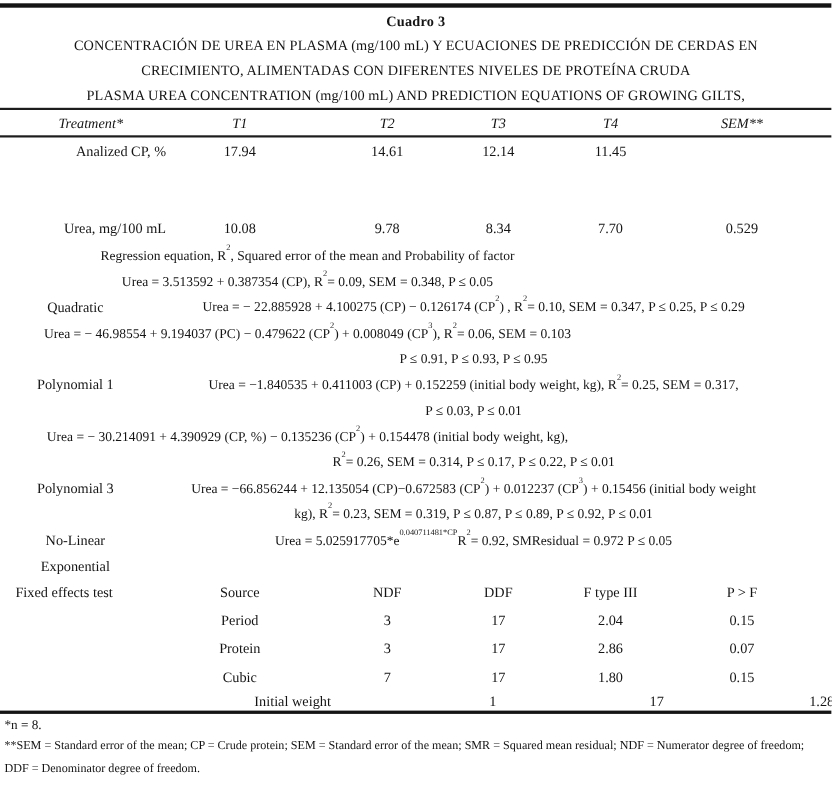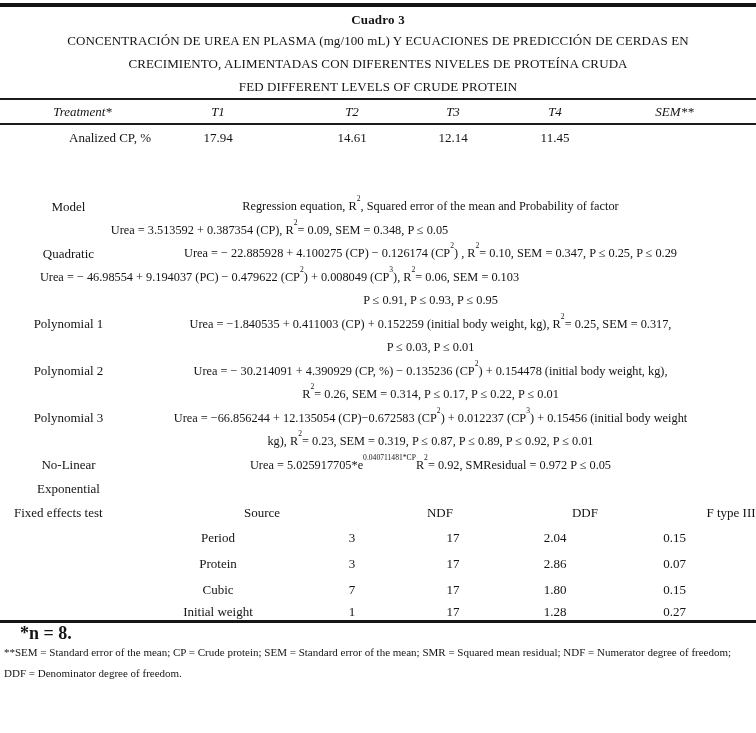--- a/index.html
+++ b/index.html
@@ -28,38 +28,38 @@
   .lblleft { text-align:right; padding-left:18px; }
   .fe-lbl { text-align:left; padding-left:14px; }
   .spacer44 { height:44px; }
 
   .eqrow { display:flex; align-items:center; height:23.5px; }
   .eqrow .lbl { width:151px; flex:none; text-align:center; padding-right:14px; }
   .eqrow .eq { width:559px; flex:none; display:flex; justify-content:center;
                white-space:nowrap; font-size:12.3px; }
   sup { font-size:0.62em; vertical-align:super; line-height:0; }
 
-  .fe-hdr { height:24px;gap:44px; }
+  .fe-hdr { height:24px; }
   .fe-row { height:26px; }
-  .fe-last { height:17px; line-height:17px; }
+  .fe-last { height:17px; line-height:17px;gap:48px; }
 
-  .fn1 { height:18px; line-height:21px; padding-left:20px; font-size:18px;font-weight:bold; }
+  .fn1 { height:18px; line-height:21px; padding-left:4px; font-size:12px; }
   .fn2 { padding:1px 4px 0 4px; font-size:11px; line-height:21px; }
 </style>
 </head>
 <body>
 
 <div class="page">
 
   <div class="rule-thick-top"></div>
 
   <div class="caption">Cuadro 3</div>
   <div class="title-line">CONCENTRACIÓN DE UREA EN PLASMA (mg/100 mL) Y ECUACIONES DE PREDICCIÓN DE CERDAS EN</div>
   <div class="title-line">CRECIMIENTO, ALIMENTADAS CON DIFERENTES NIVELES DE PROTEÍNA CRUDA</div>
-  <div class="title-line">FED DIFFERENT LEVELS OF CRUDE PROTEIN</div>
+  <div class="title-line">PLASMA UREA CONCENTRATION (mg/100 mL) AND PREDICTION EQUATIONS OF GROWING GILTS,</div>
 
   <div class="rule-thin"></div>
 
   <div class="grid hdr-row">
     <div class="cell c1">Treatment*</div>
     <div class="cell">T1</div>
     <div class="cell">T2</div>
     <div class="cell">T3</div>
     <div class="cell">T4</div>
     <div class="cell c6">SEM**</div>
@@ -71,23 +71,30 @@
     <div class="cell lblleft">Analized CP, %</div>
     <div class="cell">17.94</div>
     <div class="cell">14.61</div>
     <div class="cell">12.14</div>
     <div class="cell">11.45</div>
     <div class="cell c6"></div>
   </div>
 
   <div class="spacer44"></div>
 
+  <div class="grid row26">
+    <div class="cell lblleft">Urea, mg/100 mL</div>
+    <div class="cell">10.08</div>
+    <div class="cell">9.78</div>
+    <div class="cell">8.34</div>
+    <div class="cell">7.70</div>
+    <div class="cell c6">0.529</div>
+  </div>
 
   <div class="eqrow">
-    <div class="lbl">Model</div>
     <div class="eq">Regression equation, R<sup>2</sup>, Squared error of the mean and Probability of factor</div>
   </div>
 
   <div class="eqrow">
     <div class="eq">Urea = 3.513592 + 0.387354 (CP), R<sup>2</sup> = 0.09, SEM = 0.348, P ≤ 0.05</div>
   </div>
 
   <div class="eqrow">
     <div class="lbl">Quadratic</div>
     <div class="eq">Urea = − 22.885928 + 4.100275 (CP) − 0.126174 (CP<sup>2</sup>) , R<sup>2</sup> = 0.10, SEM = 0.347, P ≤ 0.25, P ≤ 0.29</div>
@@ -104,21 +111,20 @@
   <div class="eqrow">
     <div class="lbl">Polynomial 1</div>
     <div class="eq">Urea = −1.840535 + 0.411003 (CP) + 0.152259 (initial body weight, kg), R<sup>2</sup> = 0.25, SEM = 0.317,</div>
   </div>
   <div class="eqrow">
     <div class="lbl"></div>
     <div class="eq">P ≤ 0.03, P ≤ 0.01</div>
   </div>
 
   <div class="eqrow">
-    <div class="lbl">Polynomial 2</div>
     <div class="eq">Urea = − 30.214091 + 4.390929 (CP, %) − 0.135236 (CP<sup>2</sup>) + 0.154478 (initial body weight, kg),</div>
   </div>
   <div class="eqrow">
     <div class="lbl"></div>
     <div class="eq">R<sup>2</sup> = 0.26, SEM = 0.314, P ≤ 0.17, P ≤ 0.22, P ≤ 0.01</div>
   </div>
 
   <div class="eqrow">
     <div class="lbl">Polynomial 3</div>
     <div class="eq">Urea = −66.856244 + 12.135054 (CP)−0.672583 (CP<sup>2</sup>) + 0.012237 (CP<sup>3</sup>) + 0.15456 (initial body weight</div>

